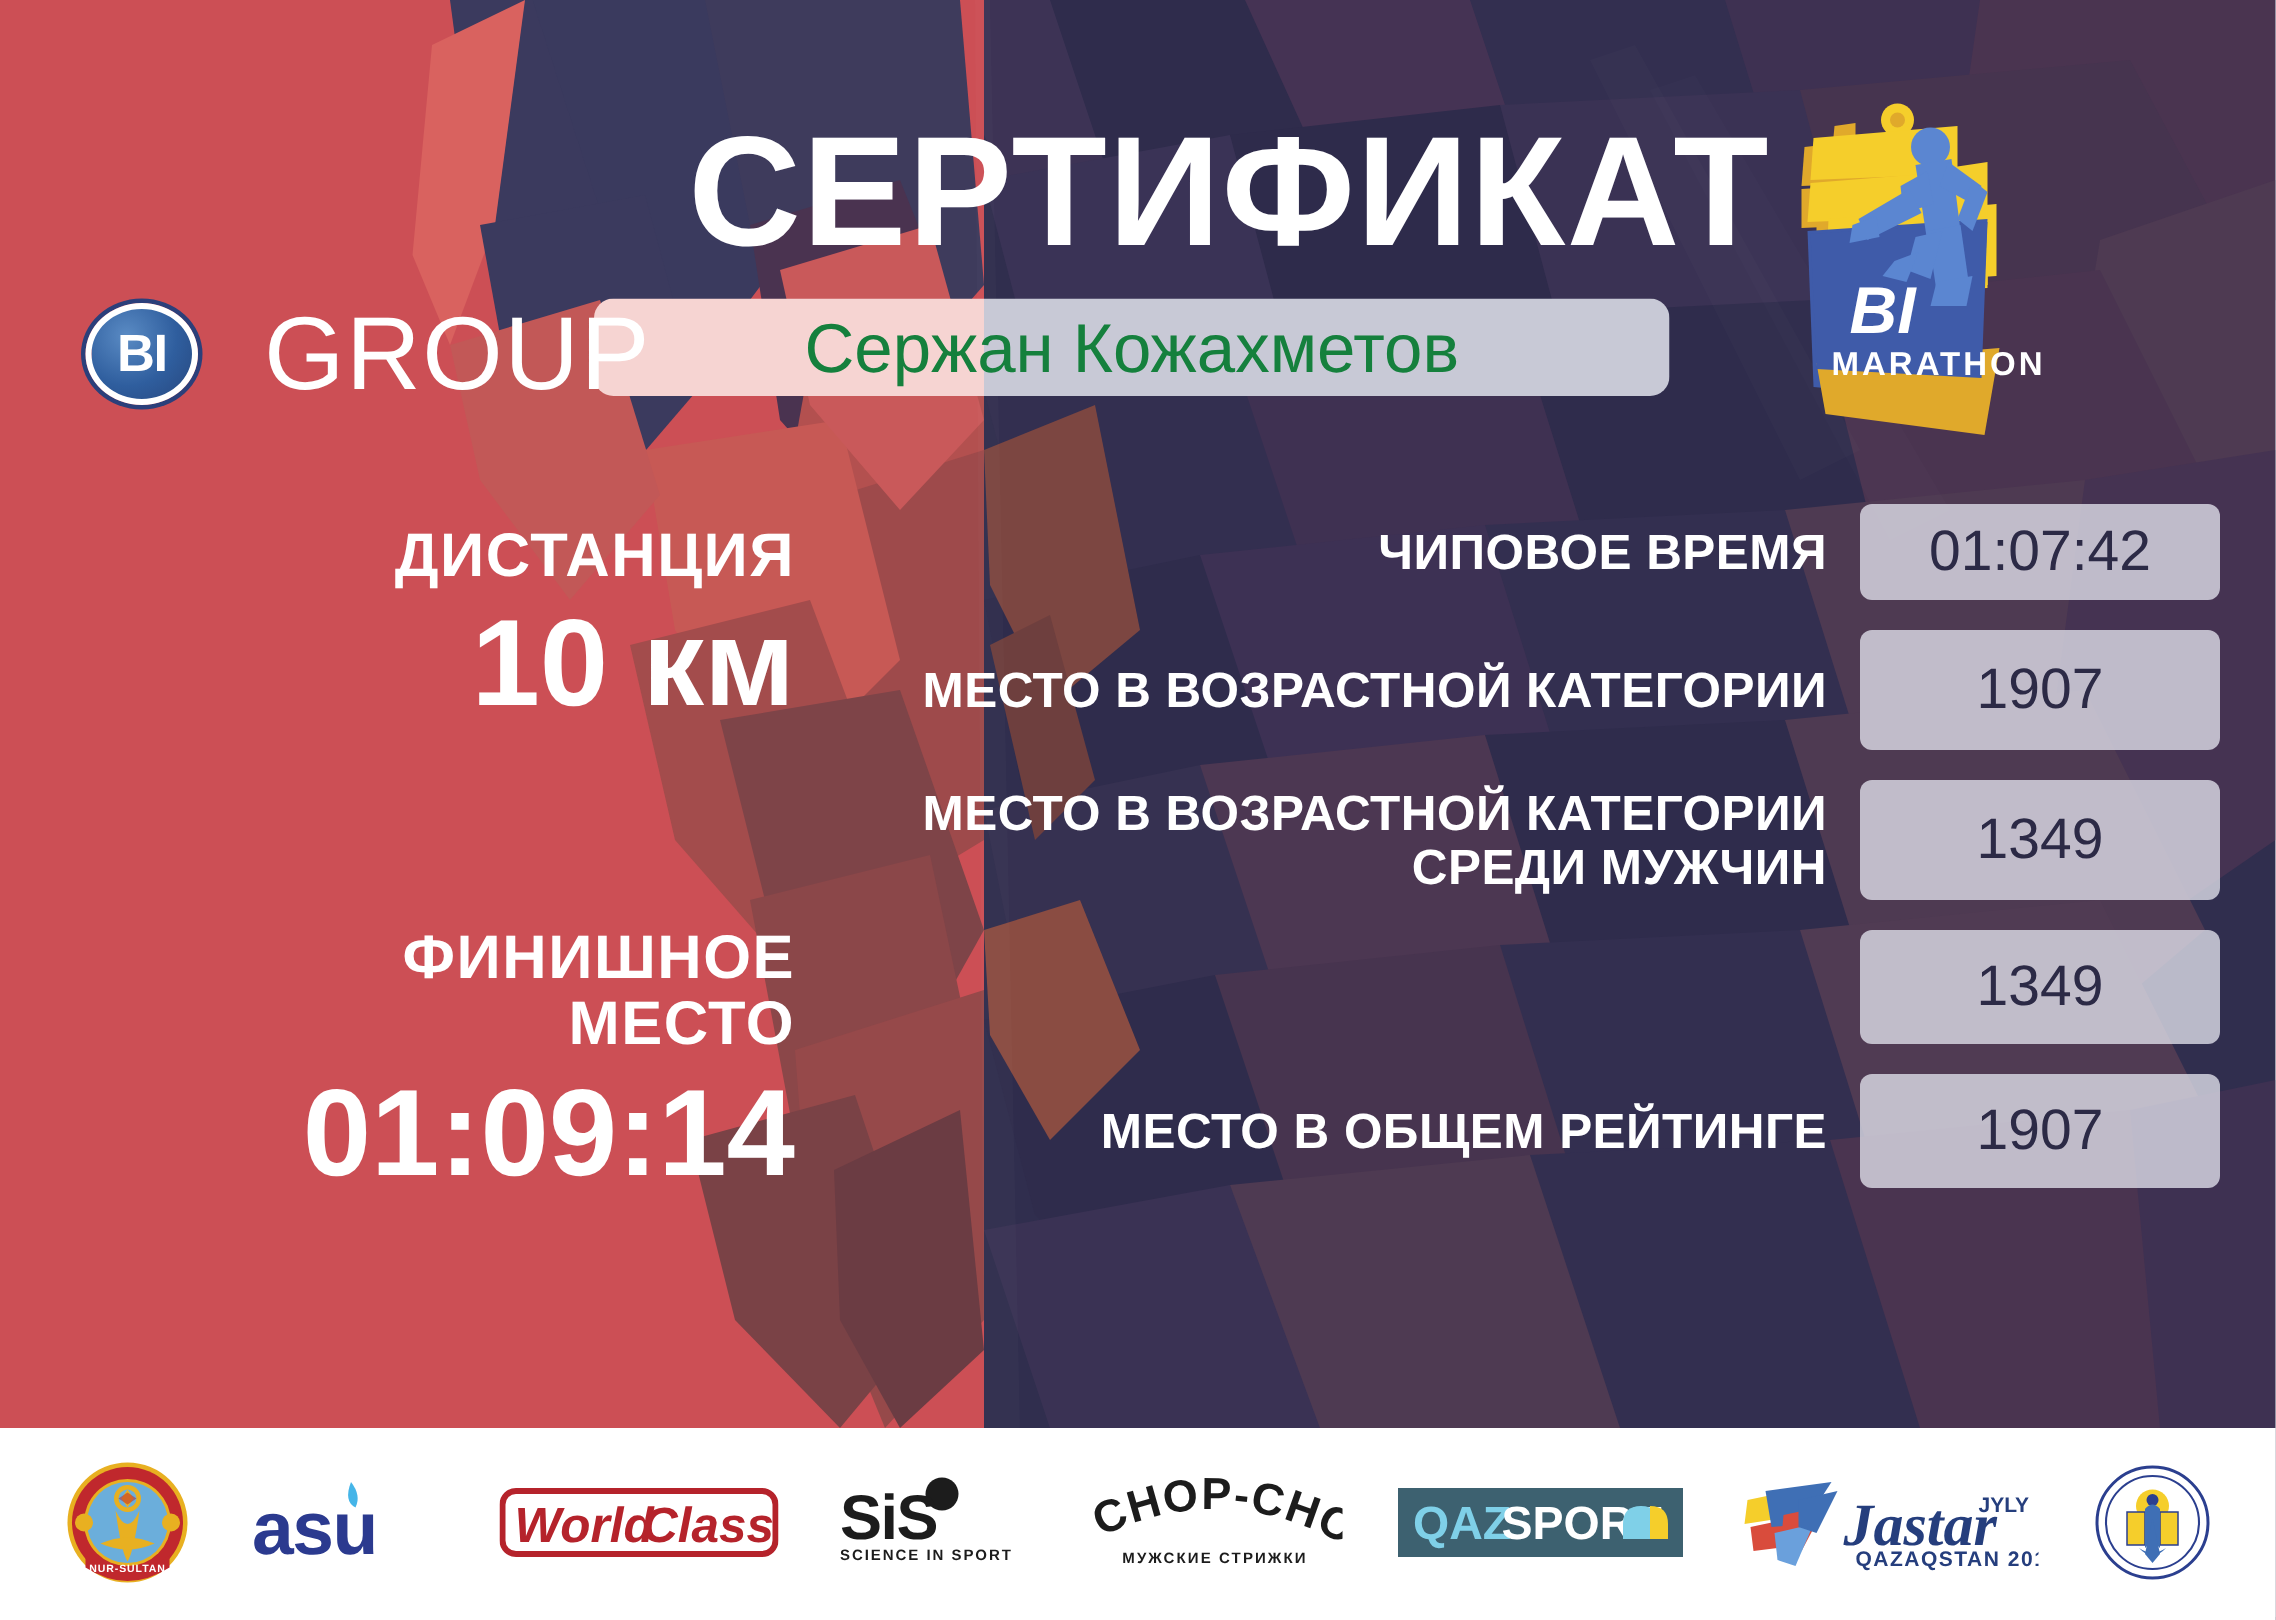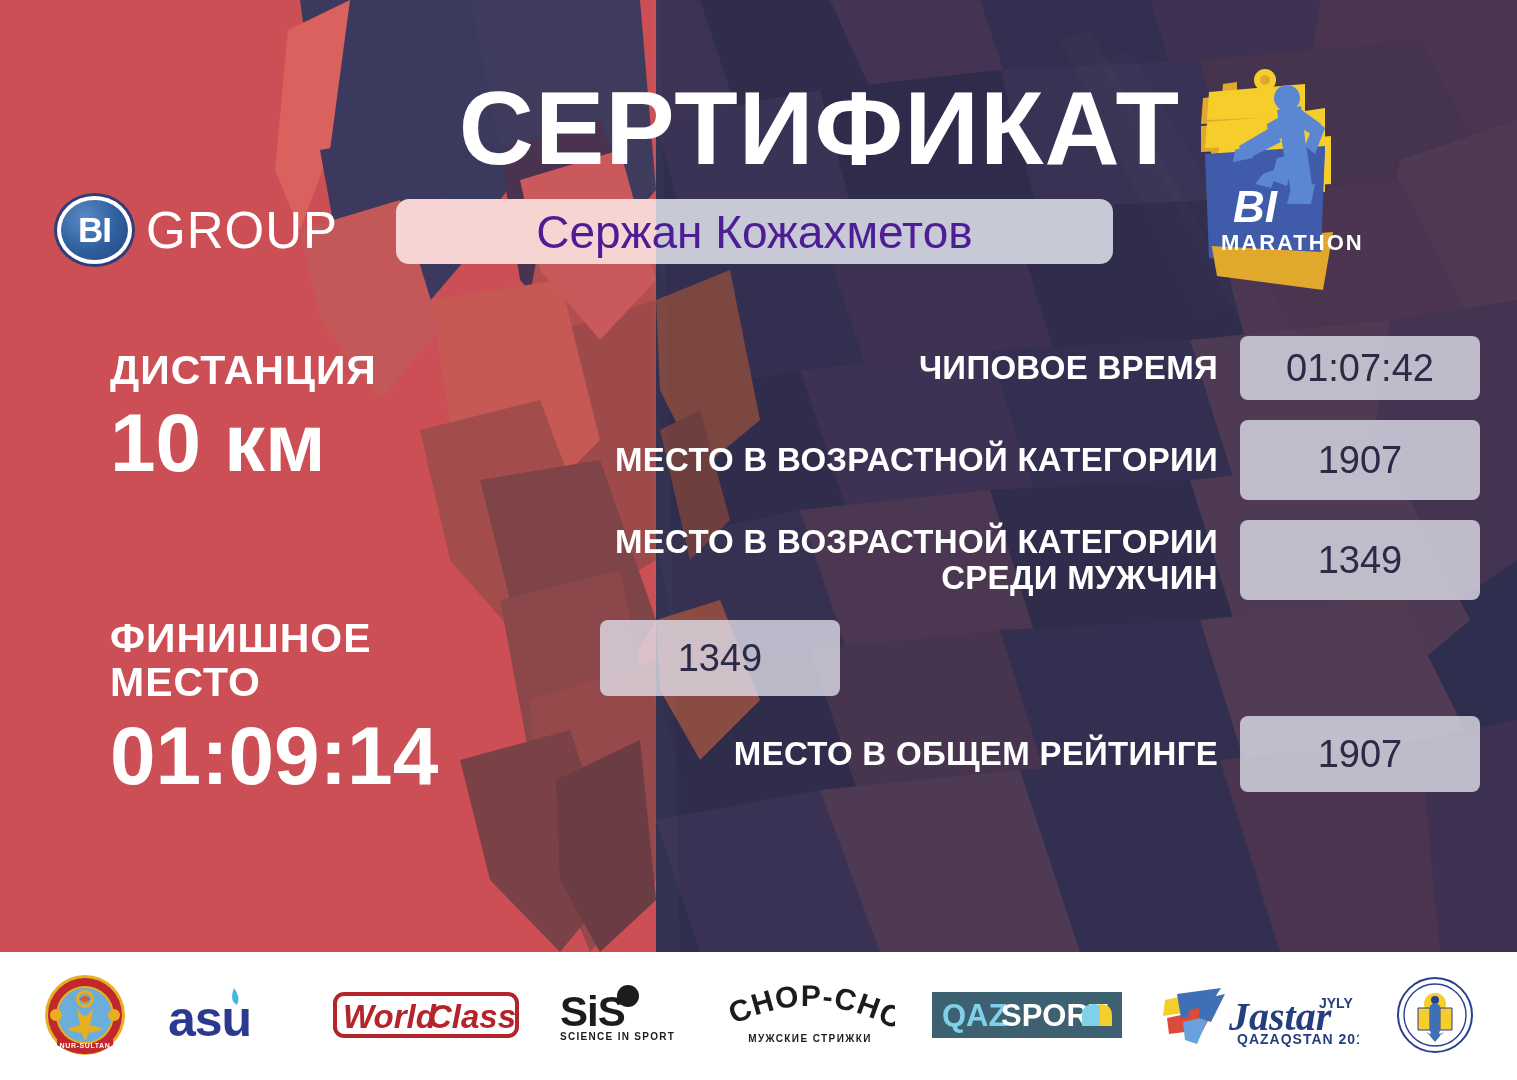--- a/index.html
+++ b/index.html
@@ -24,45 +24,45 @@
            color:#fff; font-size:104px; font-weight:bold; letter-spacing:1px;
            line-height:1; font-family:"Liberation Sans", sans-serif; }
 
   .namepill { position:absolute; left:396px; top:199px; width:717px; height:65px;
               border-radius:13px; overflow:hidden;
               display:flex; align-items:center; justify-content:center; }
   .namepill .fillL { position:absolute; left:0; top:0; width:260px; height:100%;
                      background:#F6D4D2; }
   .namepill .fillR { position:absolute; left:260px; top:0; right:0; height:100%;
                      background:#C8C9D6; }
-  .namepill span { position:relative; color:#4c1d95; font-size:46px; z-index:3;
+  .namepill span { position:relative; color:#15803d; font-size:46px; z-index:3;
                    white-space:nowrap; }
 
   
   .bigroup { position:absolute; left:57px; top:196px; display:flex; align-items:center; gap:14px; }
   .bigroup .ring { width:75px; height:68px; border-radius:50%;
                    background:radial-gradient(circle at 35% 30%, #5A8BC4 0%, #2F5E9E 55%, #27477E 100%);
                    border:4px solid #fff; box-shadow:0 0 0 3px #2B3F7A;
                    display:flex; align-items:center; justify-content:center; }
   .bigroup .ring b { color:#fff; font-size:35px; font-weight:bold; letter-spacing:-1px; }
-  .bigroup .gtext { color:#fff; font-size:51px; font-weight:500; letter-spacing:1px; }
+  .bigroup .gtext { color:#fff; font-size:69px; font-weight:500; letter-spacing:1px;margin-left:30px; }
 
   
   .badge { position:absolute; left:1175px; top:62px; width:200px; height:235px; }
 
   
-  .lblk { position:absolute; width:420px; left:110px; text-align:left; color:#fff; }
+  .lblk { position:absolute; width:420px; left:110px; text-align:right; color:#fff; }
   .lblk .cap { font-size:41px; font-weight:bold; letter-spacing:1px; line-height:1.08; }
   .lblk .val { font-size:82px; font-weight:bold; letter-spacing:0px; line-height:1.1; margin-top:6px; }
   #dist { top:348px; }
   #ftime { top:616px; }
 
   
   .rows { position:absolute; left:600px; top:336px; width:880px; }
-  .row { display:flex; align-items:center; justify-content:flex-start;
+  .row { display:flex; align-items:center; justify-content:flex-end;
          margin-bottom:20px; }
   .row .lab { flex:1; text-align:right; color:#fff; font-size:33px;
               font-weight:bold; line-height:1.1; padding-right:22px;
               letter-spacing:0.3px; }
   .row .pill { width:240px; height:62px; border-radius:8px;
                background:rgba(225,226,236,0.78);
                display:flex; align-items:center; justify-content:center;
                color:#2C2A46; font-size:38px; }
   #row-chip   .pill { height:64px; }
   #row-agecat .pill { height:80px; }

